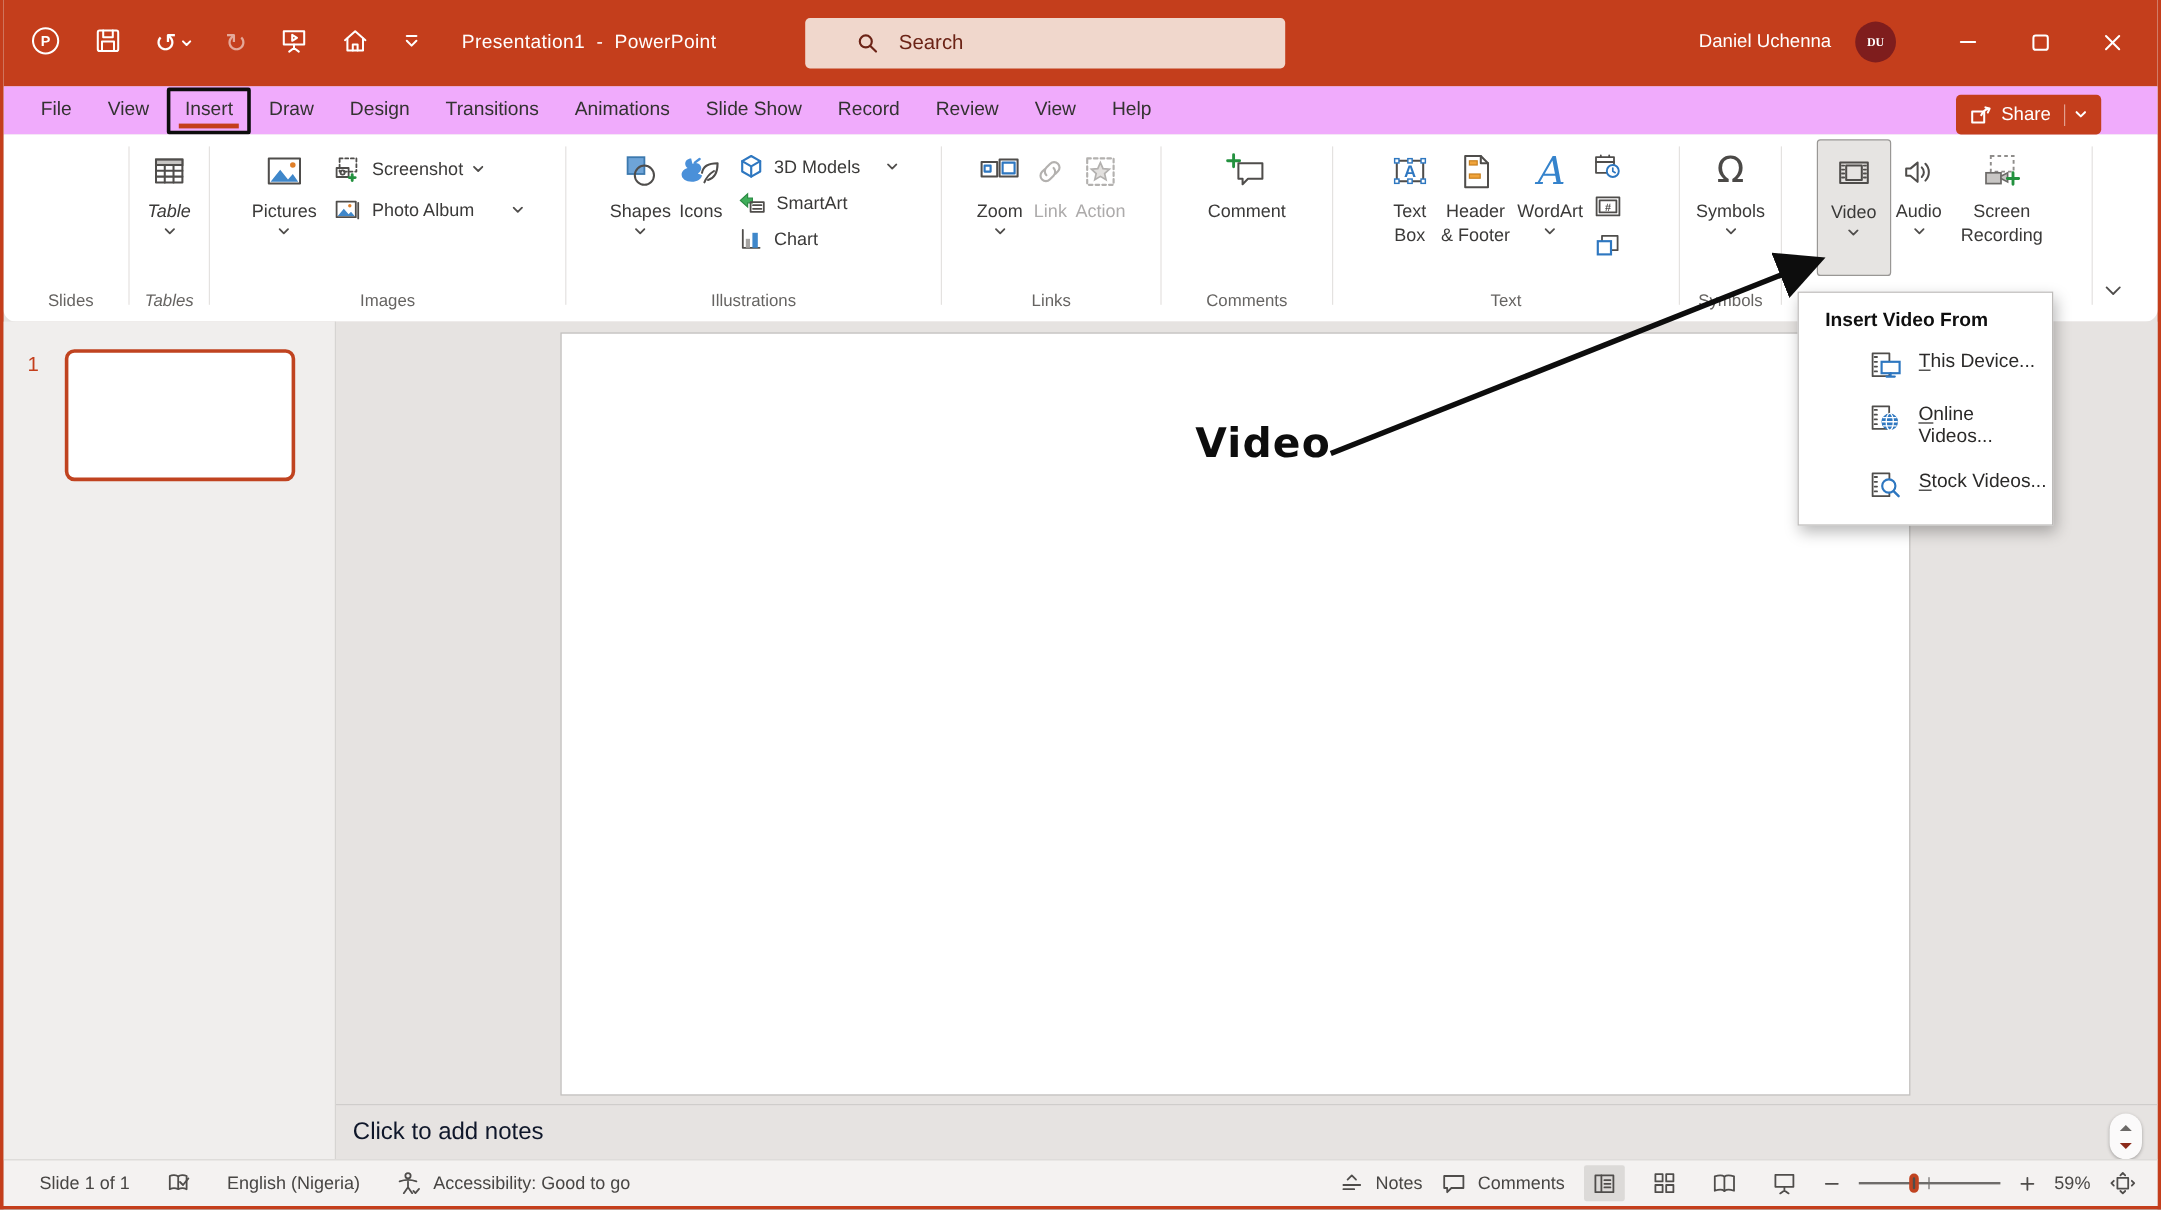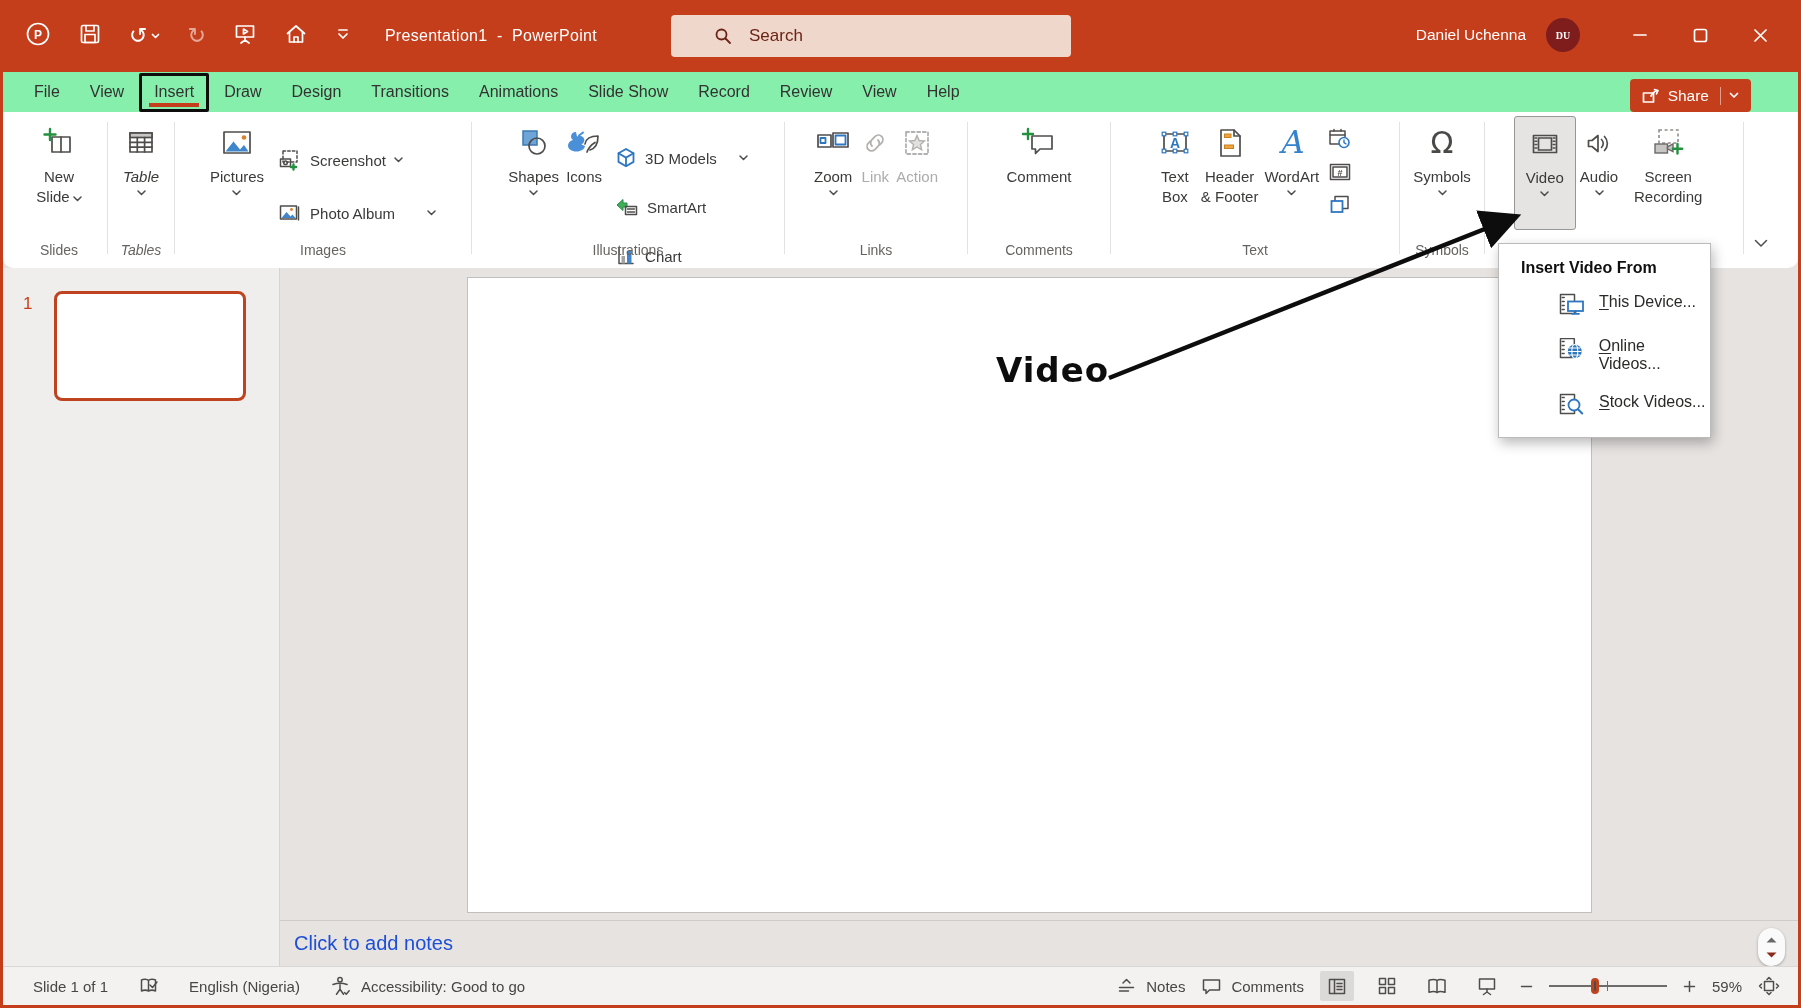--- a/index.html
+++ b/index.html
@@ -19,21 +19,21 @@
   .search{position:absolute;left:668px;top:15px;width:400px;height:42px;background:#f0d7cc;border-radius:4px;
           display:flex;align-items:center;gap:16px;padding-left:42px;color:#6b2316;font-size:17px;cursor:text;}
   .tb-right{position:absolute;right:0;top:0;height:70px;display:flex;align-items:center;}
   .tb-user{font-size:15.5px;margin-right:20px;}
   .avatar{width:34px;height:34px;border-radius:50%;background:#7f1d1d;color:#fff;font-size:10px;font-weight:bold;
           display:flex;align-items:center;justify-content:center;margin-right:30px;font-family:Liberation Serif, serif;}
   .winbtn{width:60px;height:72px;display:flex;align-items:center;justify-content:center;}
   .winbtn:last-child{margin-right:8px;}
 
   
-  .tabrow{position:absolute;left:0;right:0;top:72px;height:40px;background:#86efac;display:flex;align-items:center;padding-left:16px;}
+  .tabrow{position:absolute;left:0;right:0;top:72px;height:40px;background:#f0abfc;display:flex;align-items:center;padding-left:16px;}
   .tab{padding:0 15px;height:40px;display:flex;align-items:center;font-size:16px;color:#333231;}
   .tab.active{border:3.5px solid #0d0d0d;border-radius:2px;height:39px;position:relative;padding:0 12px;}
   .tab.active::after{content:"";position:absolute;left:7px;right:7px;bottom:2px;height:4px;background:var(--accent);}
   .share{position:absolute;top:79px;right:47px;height:33px;background:var(--accent);color:#fff;border-radius:4px;
          display:flex;align-items:center;gap:8px;padding:0 12px;font-size:15.5px;z-index:5;}
   .share .sep{width:1px;height:18px;background:rgba(255,255,255,.5);margin-left:3px;}
 
   
   .ribbon{position:absolute;left:0;right:0;top:112px;height:156px;background:#fff;border-radius:0 0 10px 10px;}
   .group{position:absolute;top:4px;height:148px;}
@@ -41,34 +41,34 @@
   .g-label{position:absolute;bottom:6px;left:0;right:0;text-align:center;font-size:14px;color:#666462;}
   .gsep{position:absolute;top:10px;height:132px;width:1px;background:#e4e2e0;}
   .bigbtn{display:flex;flex-direction:column;align-items:center;padding-top:7px;cursor:pointer;}
   .bigbtn .bicon{height:40px;display:flex;align-items:center;justify-content:center;}
   .blabel{font-size:15px;color:var(--ink);text-align:center;line-height:1.3;margin-top:4px;}
   .chevrow{margin-top:3px;height:8px;display:flex;justify-content:center;}
   .inline-chev{display:inline-block;margin-left:3px;}
   .bigbtn.hl{background:#e6e4e2;border:1px solid #98may;border:1px solid #999795;border-radius:3px;height:114px;}
   .bigbtn.disabled .blabel{color:#adabab;}
   .smallcol{display:flex;flex-direction:column;justify-content:flex-start;padding-top:8px;}
-  .smallbtn{display:flex;align-items:center;gap:8px;font-size:15px;color:var(--ink);height:34px;cursor:pointer;white-space:nowrap;margin-top:19px;}
+  .smallbtn{display:flex;align-items:center;gap:8px;font-size:15px;color:var(--ink);height:34px;cursor:pointer;white-space:nowrap;}
   .minicol{display:flex;flex-direction:column;gap:7px;padding-top:10px;margin-left:8px;}
   .minibtn{width:26px;height:26px;display:flex;align-items:center;justify-content:center;cursor:pointer;}
   .omega{font-size:30px;color:#4b4947;font-family:"DejaVu Sans",sans-serif;line-height:1;}
   .collapse{position:absolute;right:30px;bottom:16px;cursor:pointer;}
 
   
   .main{position:absolute;left:0;right:0;top:268px;height:698px;background:#e6e3e1;}
   .panel{position:absolute;left:0;top:0;bottom:0;width:277px;background:#f0eeed;border-right:1px solid #d6d4d2;}
   .thumb-num{position:absolute;left:20px;top:26px;color:var(--accent);font-size:17px;}
   .thumb{position:absolute;left:51px;top:23px;width:192px;height:110px;background:#fff;border:3.5px solid #c04320;border-radius:8px;cursor:pointer;}
   .slide{position:absolute;left:465px;top:10px;width:1123px;height:634px;background:#fff;outline:1px solid #c2c0be;}
   .notesbar{position:absolute;left:277px;right:0;top:652px;height:46px;border-top:1px solid #cfcdcb;
-            display:flex;align-items:center;padding-left:14px;color:#1d4ed8;font-size:20px;cursor:text;}
+            display:flex;align-items:center;padding-left:14px;color:#0f172a;font-size:20px;cursor:text;}
   .scrollpill{position:absolute;right:13px;top:660px;width:27px;height:38px;background:#fbfafa;border-radius:14px;
               box-shadow:0 1px 3px rgba(0,0,0,.3);display:flex;flex-direction:column;align-items:center;justify-content:center;gap:7px;}
 
   
   .annot-video{position:absolute;left:993px;top:350px;font-size:34px;font-weight:800;color:#0d0d0d;letter-spacing:1px;z-index:40;
                font-family:"DejaVu Sans",sans-serif;}
   .arrow-layer{position:absolute;left:0;top:0;width:1801px;height:1008px;pointer-events:none;z-index:39;}
 
   
   .dropdown{position:absolute;left:1495px;top:243px;width:213px;background:#fff;border:1px solid #bdbbb9;
@@ -200,36 +200,20 @@
     <span>Share</span>
     <span class="sep"></span>
     <svg width="10" height="7" viewBox="0 0 10 7">
         <path class="svw" d="M1.5 1.5L5 5l3.5-3.5" stroke-width="1.5"></path>
       </svg>
   </div>
 
   <div class="ribbon">
 
     <div class="group" style="left:8px;width:96px;">
-      <div class="g-body">
-        <div class="bigbtn">
-          <div class="bicon">
-            <svg width="34" height="34" viewBox="0 0 34 34">
-                <path class="svgr" d="M8 3v11M2.5 8.5h11"></path>
-                <path class="sv" d="M10 11h18v15H10z" fill="#fff"></path>
-                <path class="sv" d="M19 11v15"></path>
-              </svg>
-          </div>
-          <div class="blabel"><span>New</span><br>
-            <span>Slide</span><svg class="inline-chev" width="9" height="6" viewBox="0 0 9 6">
-                <path class="svt" d="M1 1l3.5 3.5L8 1"></path>
-              </svg>
-          </div>
-        </div>
-      </div>
       <div class="g-label">Slides</div>
     </div>
     <div class="gsep" style="left:104px;"></div>
 
     <div class="group" style="left:105px;width:66px;font-style:italic;">
       <div class="g-body">
         <div class="bigbtn">
           <div class="bicon">
             <svg width="34" height="34" viewBox="0 0 34 34">
                 <rect x="6" y="7" width="22" height="19" fill="#fff" class="sv"></rect>

